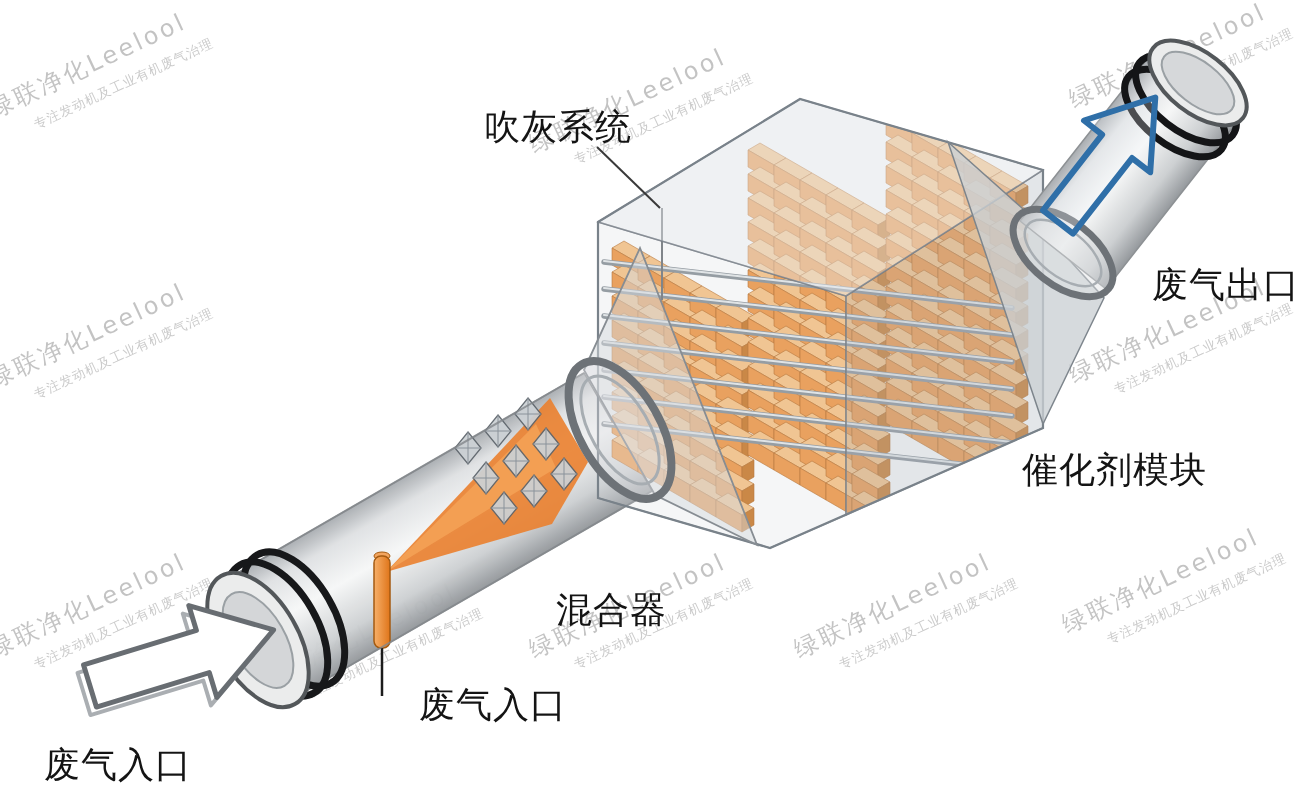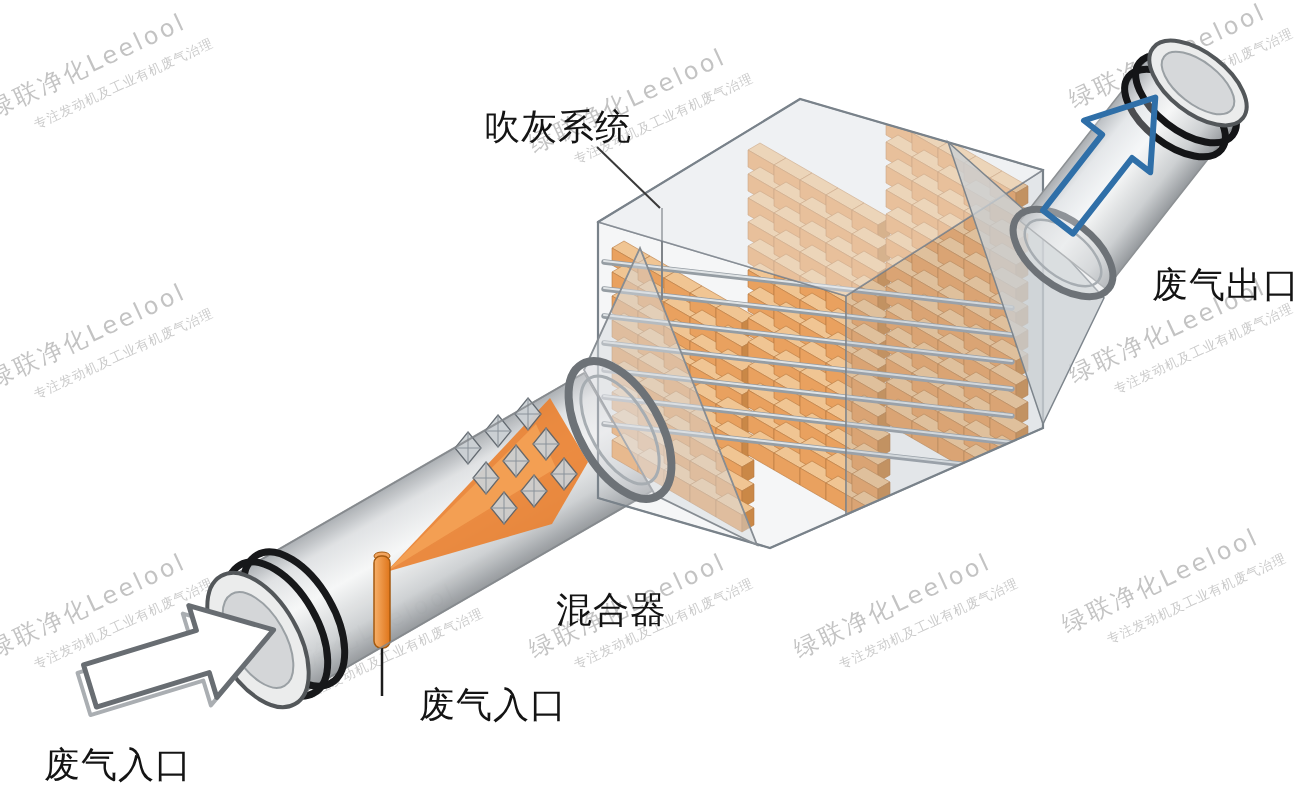--- a/index.html
+++ b/index.html
@@ -584,17 +584,18 @@
       <ellipse cx="1198" cy="83" rx="57" ry="30" transform="rotate(38 1198 83)" fill="#ebecec" stroke="#53575a" stroke-width="4"></ellipse>
       <ellipse cx="1198" cy="83" rx="43" ry="21" transform="rotate(38 1198 83)" fill="#d6d8da" stroke="#9aa0a4" stroke-width="2"></ellipse>
       <path id="outletArrowPath" d="M0,-19 L96,-19 L96,-42 L158,0 L96,42 L96,19 L0,19 Z" transform="translate(1058,222) rotate(-52)" fill="rgba(242,247,252,0.25)" stroke="#2f6fa8" stroke-width="6" stroke-linejoin="round"></path>
     </g>
 
     <line x1="597" y1="147" x2="660" y2="208" stroke="#3a3a3a" stroke-width="2"></line>
   </svg>
 
   <div class="lbl" style="left:484px;top:103px">吹灰系统</div>
   <div class="lbl" style="left:1152px;top:261px">废气出口</div>
+  <div class="lbl" style="left:1022px;top:446px">催化剂模块</div>
   <div class="lbl" style="left:556px;top:586px">混合器</div>
   <div class="lbl" style="left:419px;top:681px">废气入口</div>
   <div class="lbl" style="left:44px;top:741px">废气入口</div>
 
 </div>
 
 </body></html>

